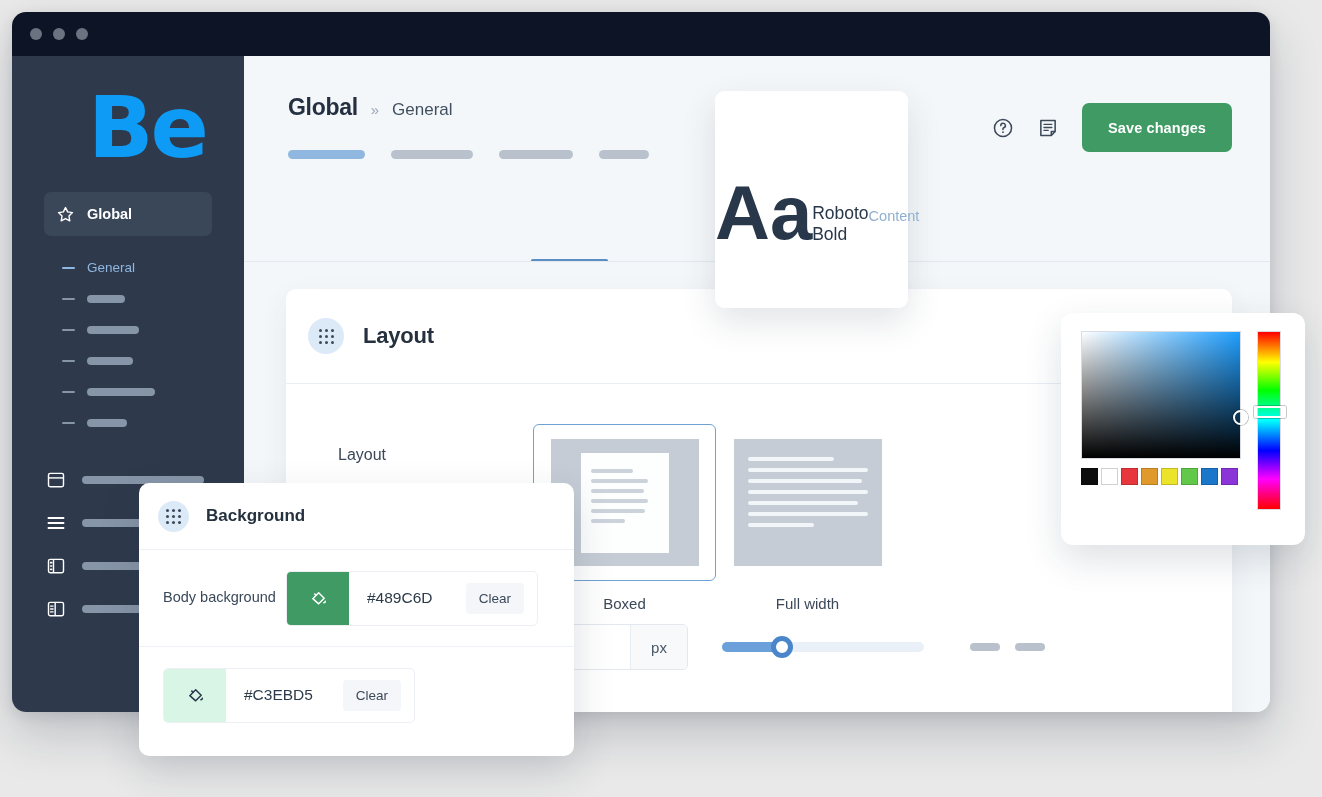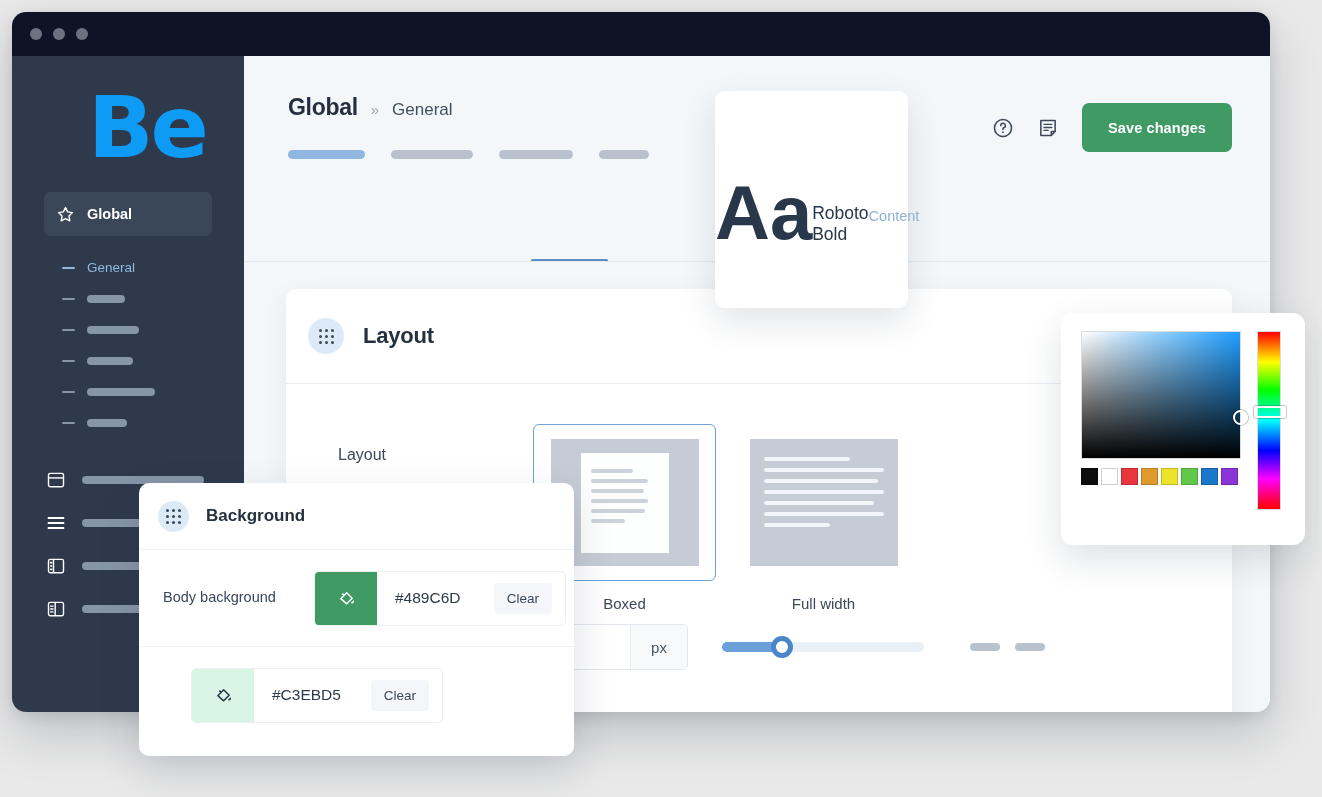--- a/index.html
+++ b/index.html
@@ -110,21 +110,21 @@
     width: 36px; height: 36px; border-radius: 50%;
     background: #dceaf8; display: flex; align-items: center; justify-content: center;
   }
   .grip-dots { display: grid; grid-template-columns: repeat(3,3px); gap: 3px; }
   .grip-dots i { width: 3px; height: 3px; border-radius: 50%; background: #3c4a5c; display: block; }
   .panel-title { font-size: 22px; font-weight: 700; color: #25313f; letter-spacing: -.2px; }
   .panel-div { height: 1px; background: #eaeff4; }
 
   .row-layout { display: flex; padding: 40px 0 0 52px; }
   .row-label { font-size: 16px; color: #3a4859; width: 195px; padding-top: 22px; }
-  .opts { display: flex; gap: 16px; }
+  .opts { display: flex; gap: 0; }
   .opt { width: 183px; }
   .opt-box {
     height: 157px; border-radius: 6px; background: transparent;
     border: 1px solid transparent; padding: 15px;
     display: flex; align-items: center; justify-content: center;
   }
   .opt.selected .opt-box { border-color: #6ea2d2; }
   .thumb-boxed {
     width: 148px; height: 127px; background: #c5ccd5;
     display: flex; align-items: center; justify-content: center;
@@ -188,21 +188,21 @@
     z-index: 60; overflow: hidden;
   }
   .bg-head { display: flex; align-items: center; gap: 17px; height: 66px; padding-left: 19px; }
   .bg-title { font-size: 17px; font-weight: 600; color: #25313f; }
   .bg-head .grip-circle { width: 31px; height: 31px; }
   .bg-div { height: 1px; background: #eef2f6; }
   .bg-row { display: flex; align-items: center; padding: 0 0 0 24px; height: 96px; }
   .bg-row-label { font-size: 14.5px; color: #3a4859; line-height: 1.35; width: 123px; }
   .color-field {
     display: flex; align-items: center; height: 55px; width: 252px;
-    border: 1px solid #eceff3; border-radius: 5px; overflow: hidden; background: #fff; margin-left: 28px;
+    border: 1px solid #eceff3; border-radius: 5px; overflow: hidden; background: #fff;
   }
   .swatch-btn { width: 62px; height: 100%; display: flex; align-items: center; justify-content: center; cursor: pointer; }
   .hex-val { flex: 1; font-size: 15.5px; color: #2c3a4a; padding-left: 18px; font-weight: 500; }
   .clear-btn {
     background: #f4f6f9; border: none; border-radius: 4px;
     font-family: "Liberation Sans", sans-serif;
     font-size: 13.5px; color: #3b4858; padding: 8px 13px; margin-right: 13px; cursor: pointer;
   }
 
   

